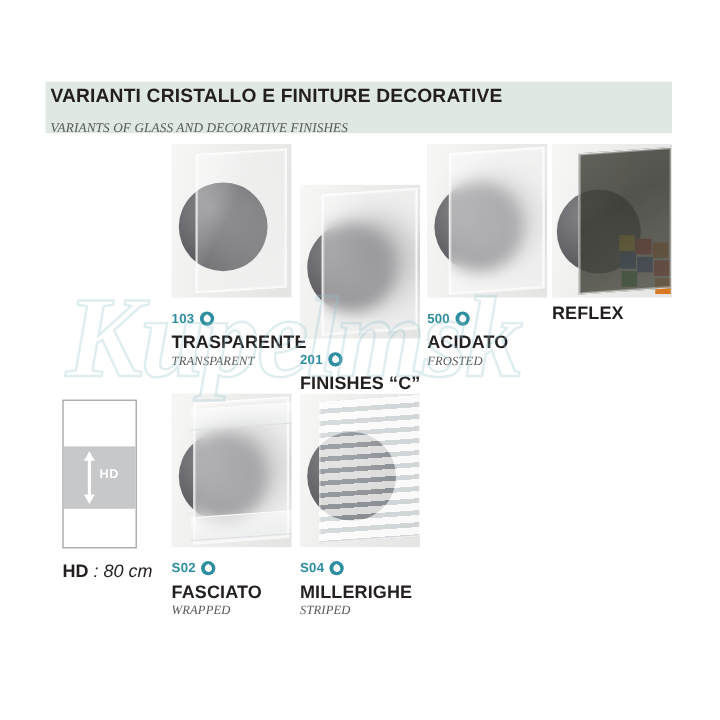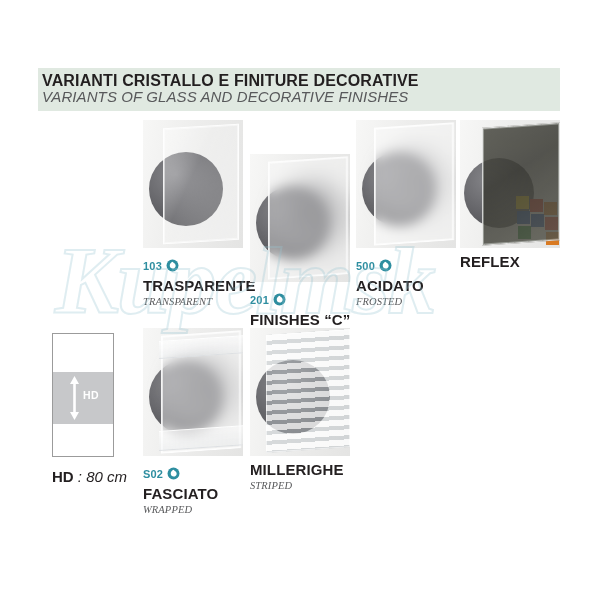--- a/index.html
+++ b/index.html
@@ -42,23 +42,23 @@
     left:42px; top:72px;
     font-size:16px;
     font-weight:bold;
     letter-spacing:0.15px;
     color:#231f20;
     z-index:3;
     white-space:nowrap;
   }
   #header-subtitle{
     position:absolute;
-    left:42px; top:88px;
-    font-family:Liberation Sans, sans-serif;
-    font-size:15px;
+    left:42px; top:101px;
+    font-family:Liberation Serif, serif;
+    font-size:11px;
     font-style:italic;
     color:#58595b;
     letter-spacing:0.1px;
     z-index:3;
     white-space:nowrap;
   }
 
   
   .sample{
     position:absolute;
@@ -313,15 +313,22 @@
   <div class="name-it">FASCIATO</div>
   <div class="name-en">WRAPPED</div>
 </div>
 
 <div class="sample" style="left:250px; top:328px;">
   <div class="thumb">
     <div class="bg-wall"></div>
     <div class="sphere"></div>
     <div class="stripes"></div>
   </div>
+  <div class="code-row">
+    <span class="code-num">S04</span>
+    <svg class="drop-icon" viewBox="0 0 24 24">
+      <circle cx="12" cy="12" r="11" fill="#2e8ea0"></circle>
+      <path d="M12.4 5.2c-3.2 1.2-5.5 3.6-5.5 6.9 0 3.2 2.4 5.6 5.4 5.6 3.1 0 5.5-2.3 5.5-5.4 0-2.6-1.6-4.6-3.9-5.6-.5-.2-1-.4-1.5-1.5z" fill="#ffffff"></path>
+    </svg>
+  </div>
   <div class="name-it">MILLERIGHE</div>
   <div class="name-en">STRIPED</div>
 </div>
 
 </body></html>

